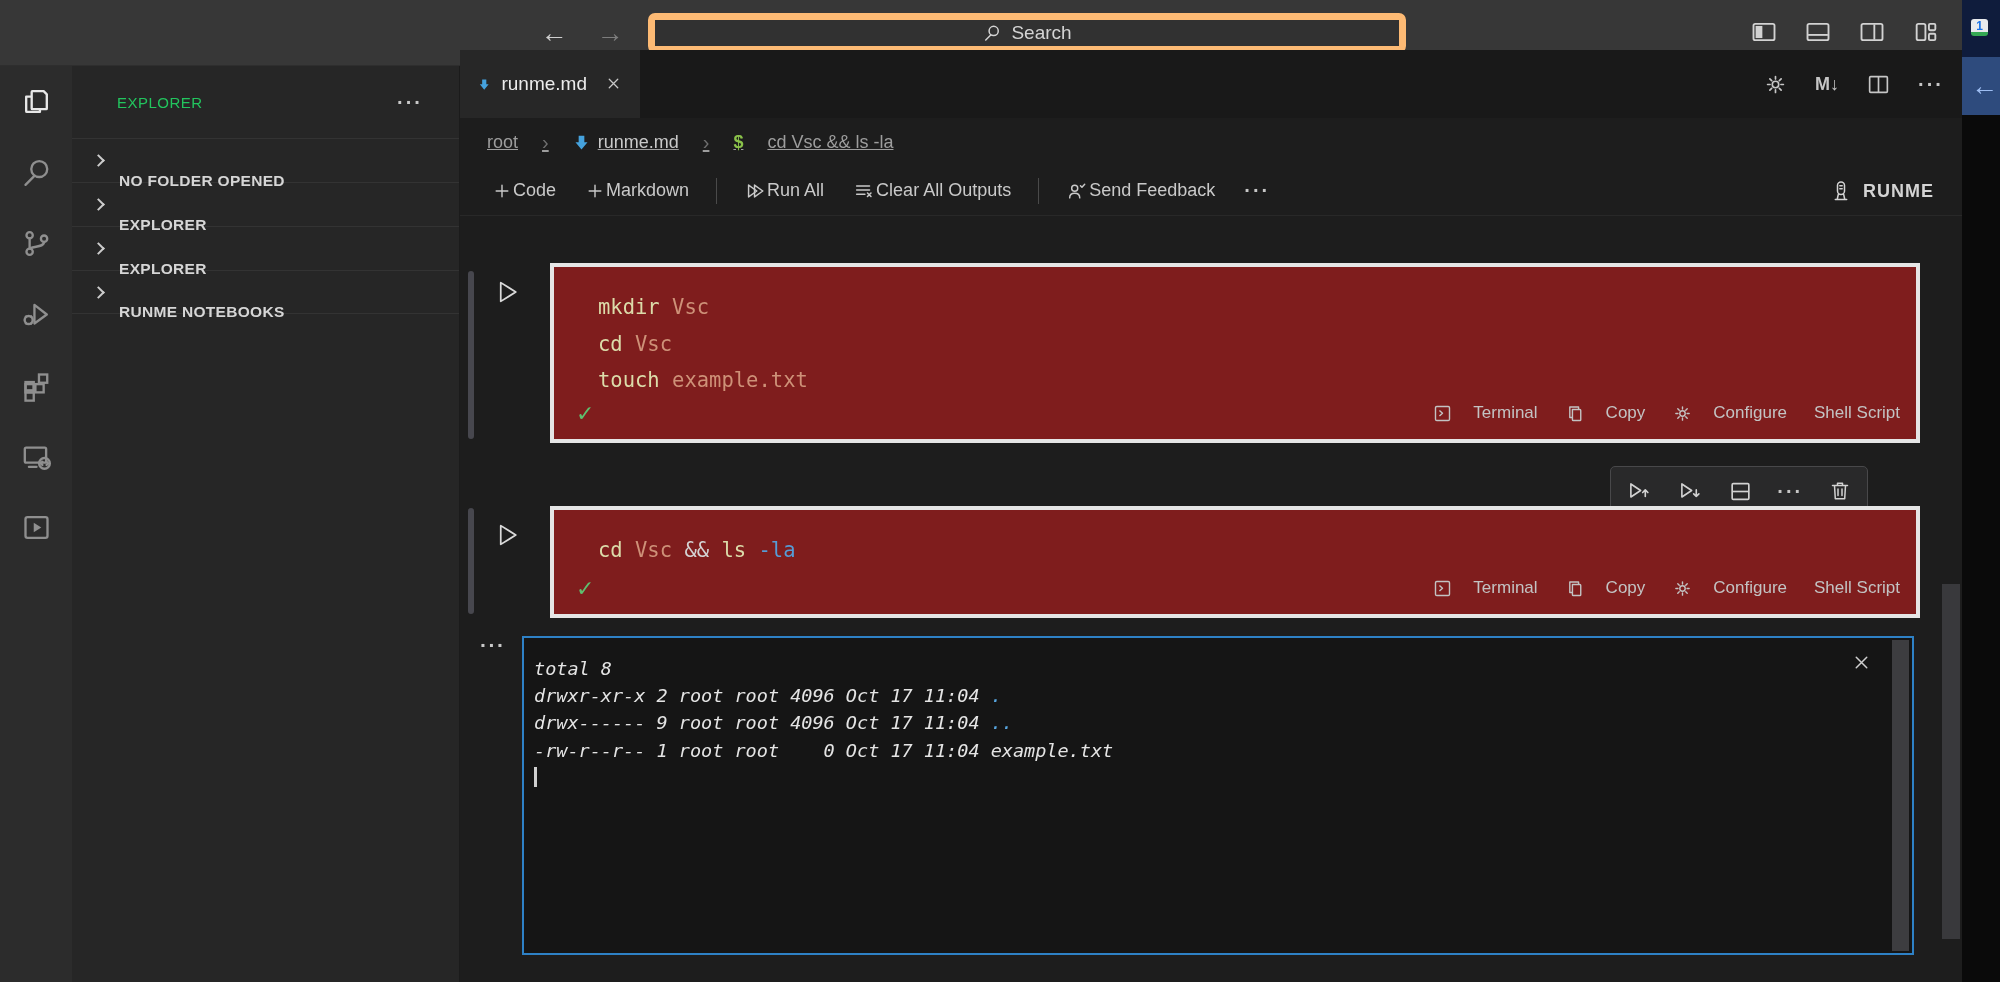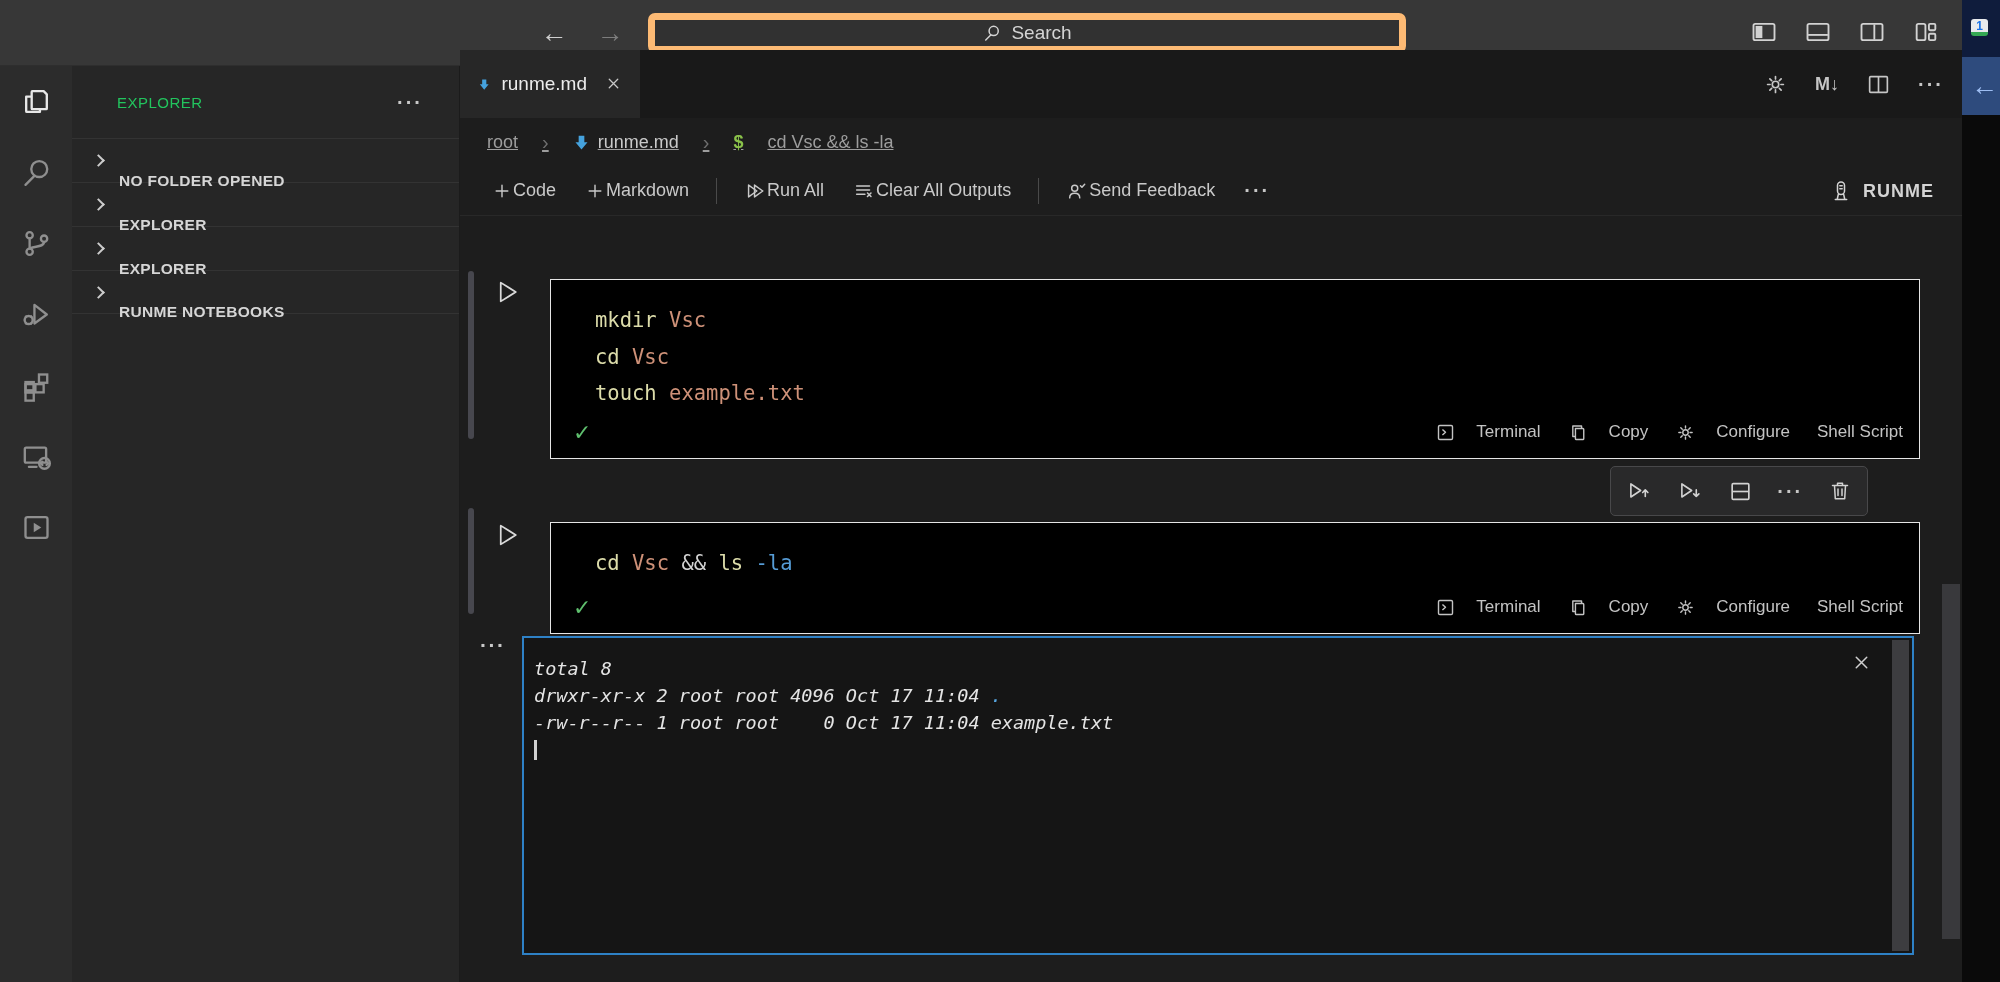--- a/index.html
+++ b/index.html
@@ -69,21 +69,21 @@
   .tb-item { display:flex; align-items:center; gap:1px; background:none; border:none; color:#c9c9c9; font-size:18px; padding:0 8px; }
   .vdiv { width:1px; height:26px; background:#4a4a4a; margin:0 6px; }
   .brand { position:absolute; right:28px; top:0; height:50px; display:flex; align-items:center; gap:10px; color:#d4d4d4; }
   .brand span { font-size:18px; letter-spacing:1px; font-weight:600; }
 
   
   .focusbar { position:absolute; width:6px; background:#47474e; border-radius:3px; left:8px; }
   .fb1 { top:221px; height:168px; } .fb2 { top:458px; height:106px; }
   .runbtn { position:absolute; left:29px; width:36px; height:36px; background:none; border:none; color:#d9d9d9; }
   .rb1 { top:225px; } .rb2 { top:468px; }
-  .cellbox { position:absolute; left:90px; width:1370px; background:#000000; border:1px solid #e5e5e5;margin-top:16px; }
+  .cellbox { position:absolute; left:90px; width:1370px; background:#7f1d1d; border:4px solid #e5e5e5; }
   .cb1 { top:213px; height:180px; } .cb2 { top:456px; height:112px; }
   .code { padding:22px 0 0 44px; font-family:"DejaVu Sans Mono", monospace; font-size:20.5px; line-height:36.5px; white-space:pre; color:#d4d4d4; }
   .tk-cmd { color:#dcdcaa; } .tk-arg { color:#ce9178; } .tk-op { color:#d4d4d4; } .tk-flag { color:#569cd6; }
   .cellstatus { position:absolute; left:0; right:0; bottom:6px; height:40px; display:flex; align-items:center; padding:0 16px 0 22px; }
   .check { font-family:"DejaVu Sans", sans-serif; color:#5fbf6e; font-size:22px; }
   .cs-right { margin-left:auto; display:flex; align-items:center; gap:27px; color:#c3c3c3; font-size:17px; }
   .cs-item { display:flex; align-items:center; gap:20px; background:none; border:none; color:#c3c3c3; font-size:17px; }
 
   .floatbar { position:absolute; left:1150px; top:416px; width:258px; height:50px; background:#29292a; border:1px solid #48484a; border-radius:5px;
               display:flex; align-items:center; justify-content:space-between; padding:0 15px; color:#d2d2d2; }
@@ -422,20 +422,21 @@
           <span class="cs-item">Shell Script</span>
         </div>
       </div>
     </section>
 
     <button class="out-more">···</button>
     <section class="outbox">
       <div class="out-content">
           <div class="oline"><span>total 8</span></div>
           <div class="oline"><span>drwxr-xr-x 2 root root 4096 Oct 17 11:04 </span><span class="dir">.</span></div>
+          <div class="oline"><span>drwx------ 9 root root 4096 Oct 17 11:04 </span><span class="dir">..</span></div>
           <div class="oline"><span>-rw-r--r-- 1 root root    0 Oct 17 11:04 example.txt</span></div>
           <div class="oline"><span class="cursor"></span></div>
         </div>
       <button class="out-close"><svg viewBox="0 0 24 24" width="21" height="21" stroke="currentColor" fill="none" stroke-width="1.7" stroke-linecap="round">
             <path d="M6 6l12 12M18 6 6 18"></path>
           </svg></button>
       <div class="out-scroll"></div>
     </section>
 
     <div class="ed-scroll"></div>

